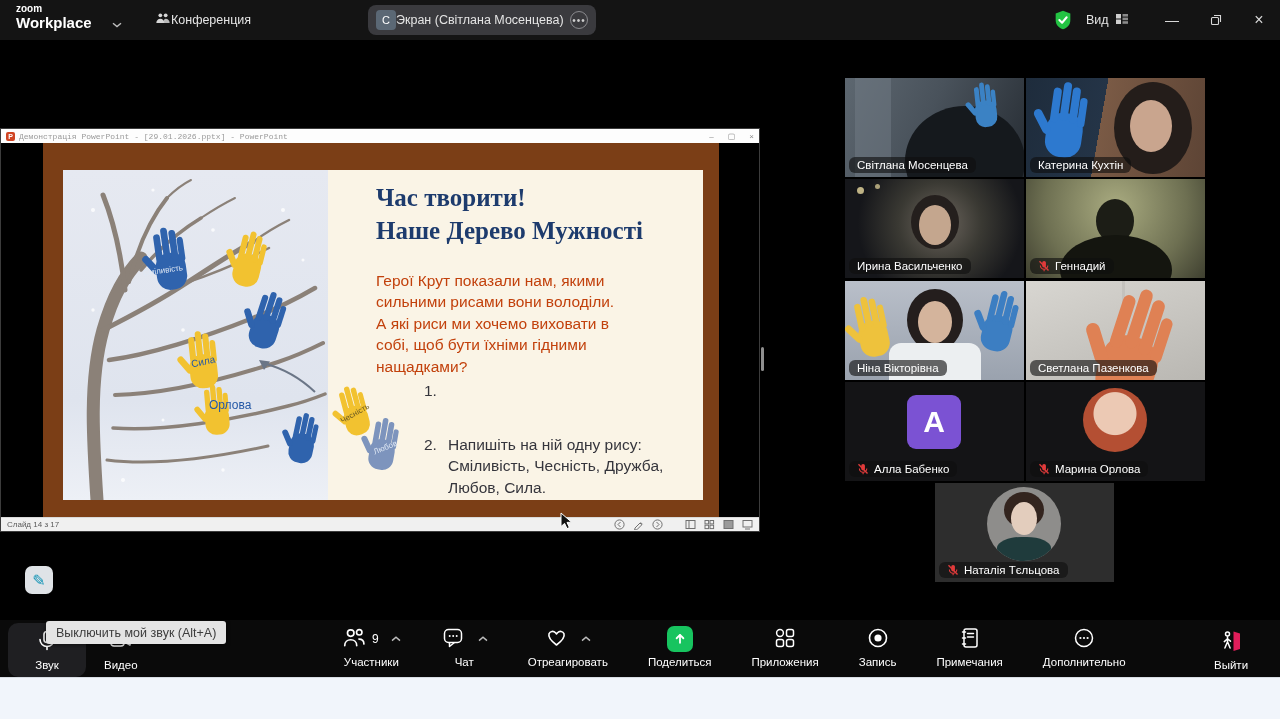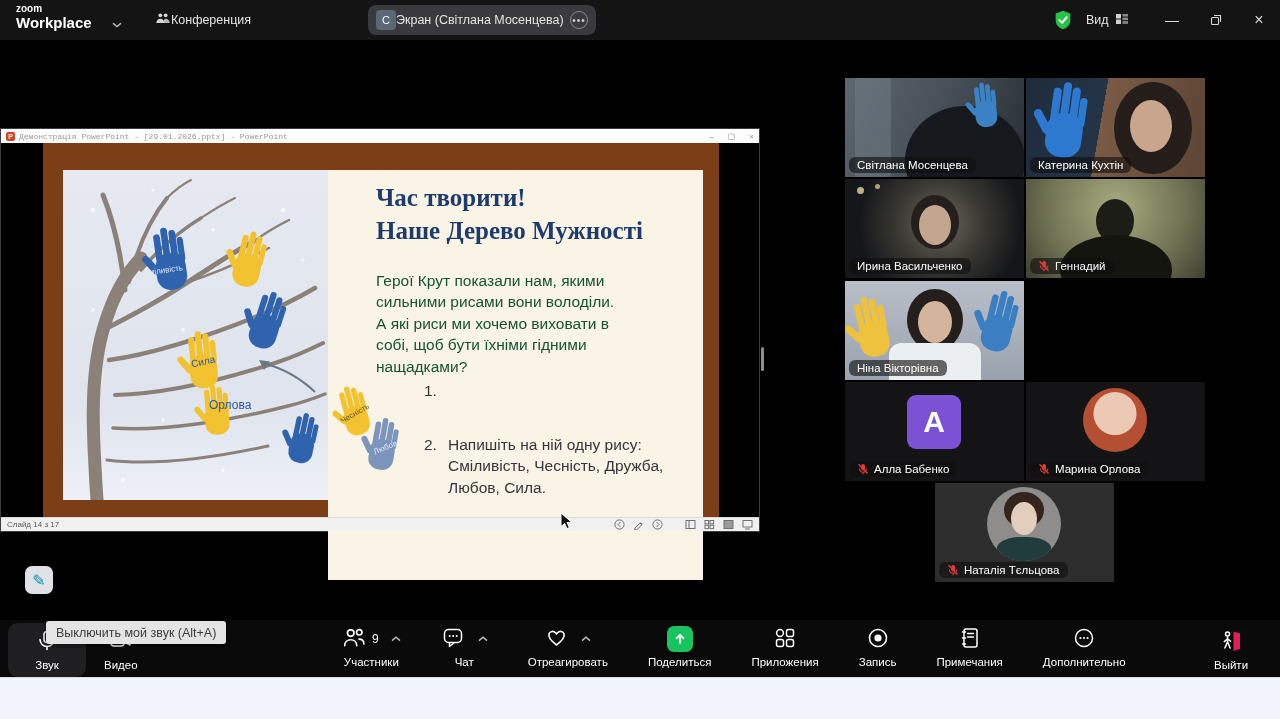--- a/index.html
+++ b/index.html
@@ -25,23 +25,23 @@
   
   #ppt { position:absolute; left:0; top:128px; width:760px; height:404px; background:#000; border:1px solid #3c3c3c; }
   #ppt-titlebar { position:absolute; left:0; top:0; width:100%; height:14px; background:#fdfdfd; display:flex; align-items:center; padding:0 5px; gap:4px; }
   .ppt-logo { width:9px; height:9px; background:#d04423; border-radius:2px; color:#fff; font-size:7px; font-weight:bold; display:flex; align-items:center; justify-content:center; }
   #ppt-title { font-size:8px; color:#9a9a9a; white-space:nowrap;font-family:Liberation Mono, monospace; }
   .ppt-wbtns { margin-left:auto; display:flex; gap:14px; color:#8a8a8a; font-size:8px; align-items:center; }
   #ppt-canvas { position:absolute; left:0; top:14px; width:758px; height:378px; background:#000; }
   #slide { position:absolute; left:42px; top:0; width:676px; height:378px; background:#7b3e16; }
   #slide-card { position:absolute; left:20px; top:27px; width:640px; height:330px; display:flex; }
   #illus { position:relative; width:265px; height:330px; background:linear-gradient(180deg,#e6e9f1 0%,#dfe4ee 70%,#edf0f6 100%); overflow:hidden; }
-  #textpanel { position:relative; width:375px; height:410px; background:#faf4e6; }
+  #textpanel { position:relative; width:375px; height:330px; background:#faf4e6; }
   .slide-title { position:absolute; left:48px; top:12px; font-family:"Liberation Serif",serif; font-weight:bold; font-size:25px; line-height:1.3; color:#1d3b6d; white-space:pre-line; }
-  .slide-body { position:absolute; left:48px; top:100px; font-size:15.5px; line-height:1.38; color:#14532d; white-space:pre-line; }
+  .slide-body { position:absolute; left:48px; top:100px; font-size:15.5px; line-height:1.38; color:#c2410c; white-space:pre-line; }
   .slide-li { position:absolute; display:flex; font-size:15.5px; line-height:1.38; color:#35353c; }
   .slide-li .num { width:24px; flex:none; }
   .slide-li .txt { white-space:pre-line; }
   #li1 { left:96px; top:210px; } #li2 { left:96px; top:264px; }
   .hand { position:absolute; }
   .hand-label { position:absolute; font-size:8px; color:#dfe8f4; white-space:nowrap; }
   .hand-label.blue { color:#2458a6; }
   #ppt-status { position:absolute; left:0; bottom:0; width:758px; height:14px; background:#f0f0f0; display:flex; align-items:center; padding:0 6px; font-size:8px; color:#5a5a5a; border-top:1px solid #d9d9d9; }
   .ppt-status-icons { margin-left:auto; display:flex; gap:8px; align-items:center; }
   .ppt-status-icons svg { display:block; }
@@ -384,20 +384,31 @@
           </svg>
         <svg class="hand" style="left:124px;top:6px;width:58px;height:68px;transform:rotate(14deg)" viewBox="0 0 100 125">
             <use href="#handshape" fill="#3c7ec2"></use>
           </svg>
       </div>
       <div class="plabel">
           <span>Ніна Вікторівна</span>
         </div>
     </div>
 
+    <div class="tile active" style="left:181px;top:203px">
+      <div class="cam cam6">
+        <div style="position:absolute;left:96px;top:0;width:3px;height:99px;background:#c4c2bd"></div>
+        <svg class="hand" style="left:46px;top:0;width:118px;height:132px;transform:rotate(18deg)" viewBox="0 0 100 125">
+            <use href="#handshape" fill="#df8154"></use>
+          </svg>
+      </div>
+      <div class="plabel">
+          <span>Светлана Пазенкова</span>
+        </div>
+    </div>
 
     <div class="tile" style="left:0;top:304px">
       <div class="cam cam7">
         <div class="avatar-sq">А</div>
       </div>
       <div class="plabel">
         <svg width="12" height="12" viewBox="0 0 13 13">
             <use href="#mutedmic"></use>
           </svg>
         <span>Алла Бабенко</span>

